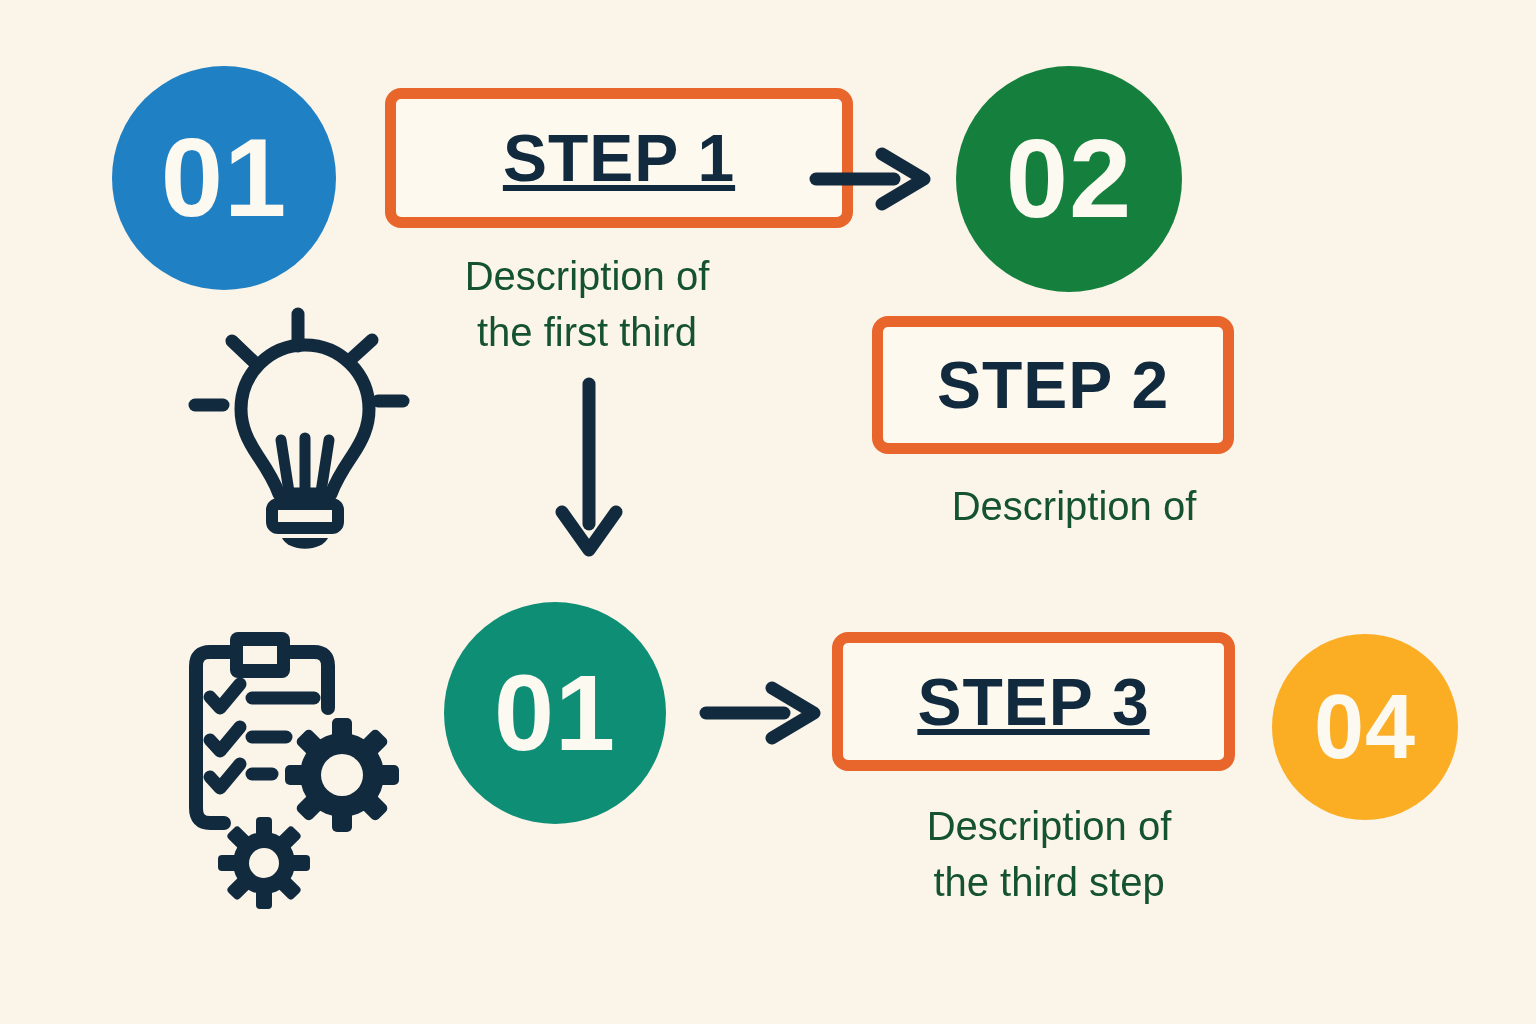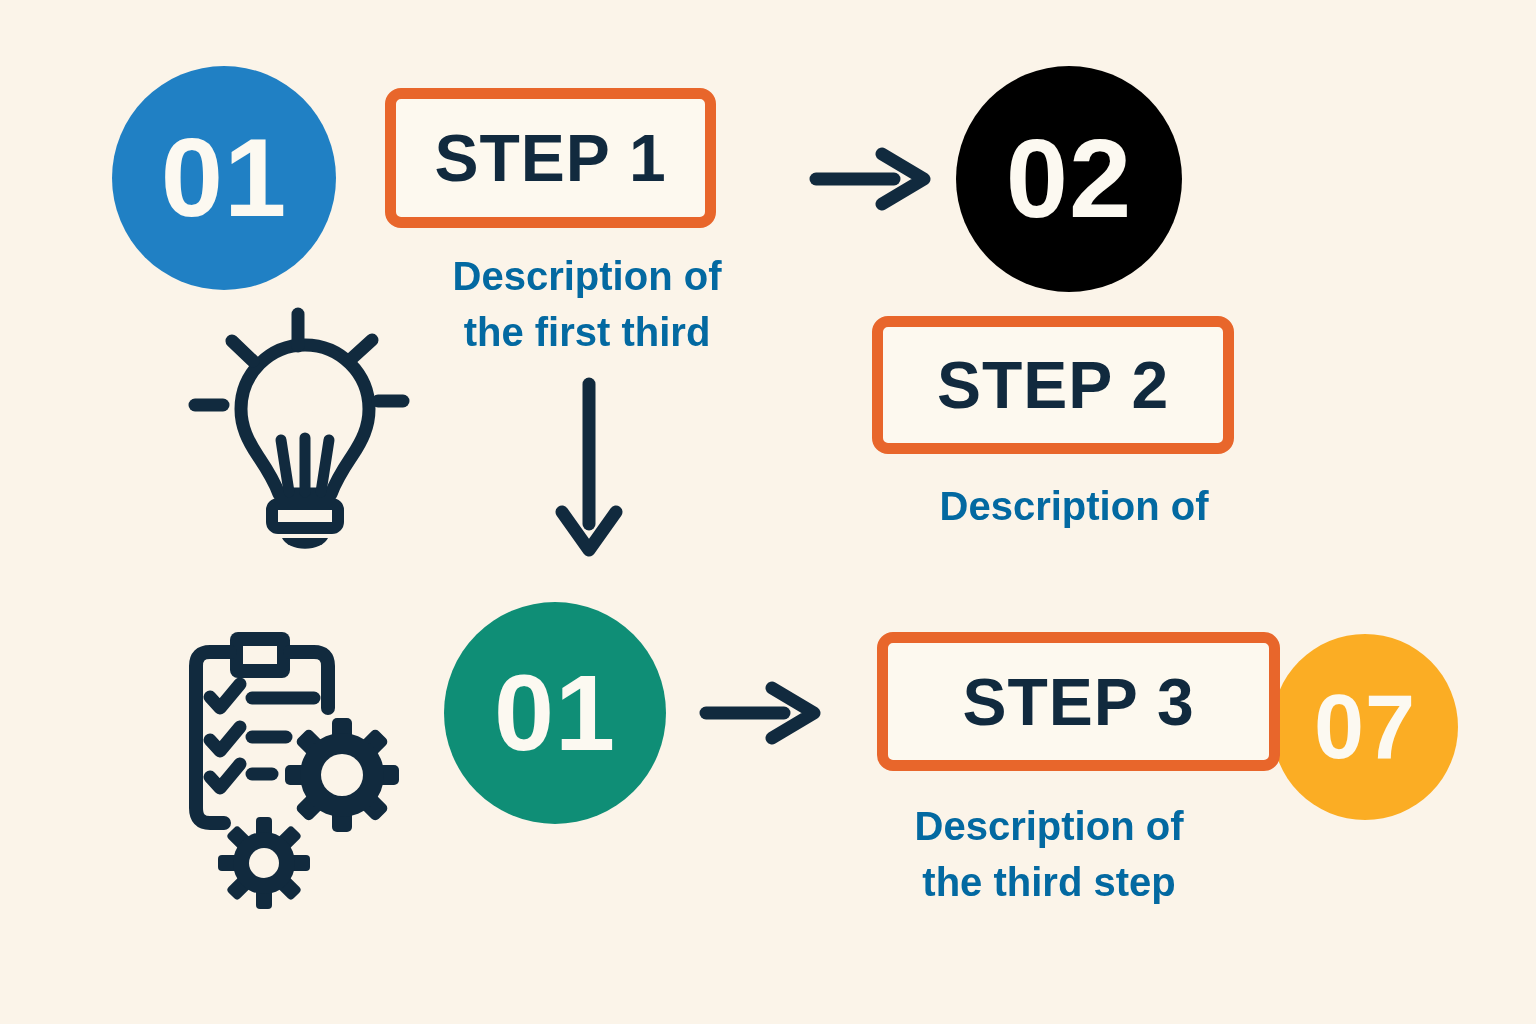--- a/index.html
+++ b/index.html
@@ -11,38 +11,38 @@
   }
   .canvas{position:absolute;inset:0;width:1536px;height:1024px;border-radius:9px;}
 
   .badge{
     position:absolute;border-radius:50%;
     display:flex;align-items:center;justify-content:center;
     color:#fcf9f1;font-weight:bold;line-height:1;
     letter-spacing:1px;
   }
   .badge-01{left:112px;top:66px;width:224px;height:224px;background:#2080c4;font-size:112px;}
-  .badge-02{left:956px;top:66px;width:226px;height:226px;background:#000000;font-size:112px;}
+  .badge-02{left:956px;top:66px;width:226px;height:226px;background:#15803d;font-size:112px;}
   .badge-03{left:444px;top:602px;width:222px;height:222px;background:#0f8e76;font-size:108px;}
   .badge-04{left:1272px;top:634px;width:186px;height:186px;background:#fbad24;font-size:90px;}
 
   .stepbox{
     position:absolute;box-sizing:border-box;
     border:11px solid #e8662b;border-radius:16px;
     background:#fdf9ef;
     display:flex;align-items:center;justify-content:center;
     color:#112a3e;font-weight:bold;font-size:66px;letter-spacing:1px;
   }
-  .stepbox-1{left:385px;top:88px;width:331px;height:140px;}
+  .stepbox-1{left:385px;top:88px;width:468px;height:140px;text-decoration:underline;}
   .stepbox-2{left:872px;top:316px;width:362px;height:138px;}
-  .stepbox-3{left:877px;top:632px;width:403px;height:139px;}
+  .stepbox-3{left:832px;top:632px;width:403px;height:139px;text-decoration:underline;}
 
   .desc{
     position:absolute;transform:translateX(-50%);
-    color:#0369a1;font-weight:bold;font-size:40px;line-height:1.4;
+    color:#14532d;font-weight:normal;font-size:40px;line-height:1.4;
     text-align:center;white-space:nowrap;
   }
   .desc-1{left:587px;top:248px;}
   .desc-2{left:1074px;top:478px;}
   .desc-3{left:1049px;top:798px;}
 
   .icon-abs{position:absolute;}
   .lightbulb{left:188px;top:306px;}
   .clipboard{left:170px;top:620px;}
   .arrow-1{left:808px;top:146px;}
@@ -57,21 +57,21 @@
   <div class="badge badge-01">
     <span>01</span>
   </div>
   <div class="badge badge-02">
     <span>02</span>
   </div>
   <div class="badge badge-03">
     <span>01</span>
   </div>
   <div class="badge badge-04">
-    <span>07</span>
+    <span>04</span>
   </div>
 
   <div class="stepbox stepbox-1">
     <span>STEP 1</span>
   </div>
   <div class="stepbox stepbox-2">
     <span>STEP 2</span>
   </div>
   <div class="stepbox stepbox-3">
     <span>STEP 3</span>

